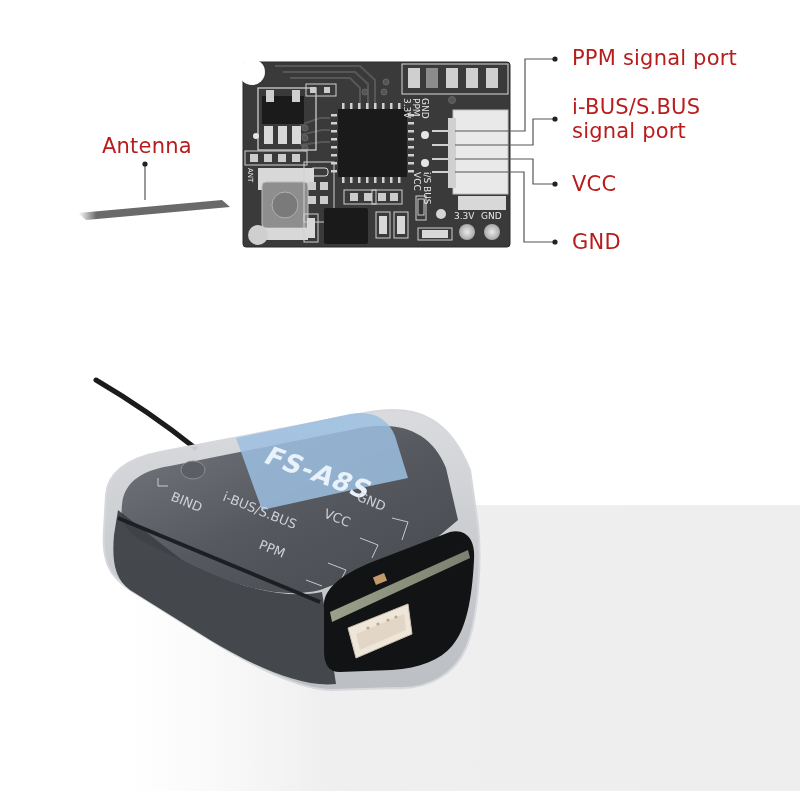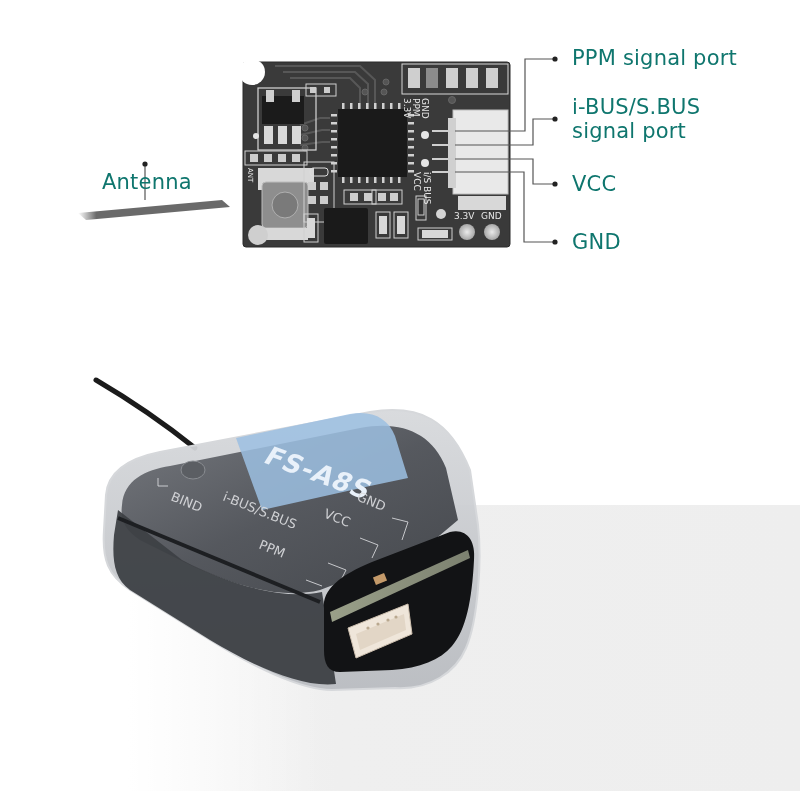--- a/index.html
+++ b/index.html
@@ -5,21 +5,21 @@
     html, body { margin: 0; padding: 0; }
     body {
       width: 800px; height: 800px; position: relative; overflow: hidden;
       background: #ffffff;
       font-family: "DejaVu Sans", "Liberation Sans", sans-serif;
       color: #1e1e1e;
     }
 
     
     .callout-label {
-      position: absolute; font-size: 21px; line-height: 24px; color: #0f766e;
+      position: absolute; font-size: 21px; line-height: 24px; color: #b91c1c;
       letter-spacing: 0.2px; white-space: nowrap;
     }
     .callout-label.two-line { white-space: pre-line; }
 
     #diagram-svg { position: absolute; left: 0; top: 0; width: 800px; height: 300px; }
 
     
     .backdrop {
       position: absolute; left: 90px; top: 505px; width: 710px; height: 286px;
       background: linear-gradient(90deg, #f6f6f6 0%, #efefef 35%, #eeeeee 100%);
@@ -209,21 +209,21 @@
       <path d="M455,172 L524,172 L524,242 L555,242"></path>
     </g>
     <g fill="#222">
       <circle cx="555" cy="59" r="2.6"></circle>
       <circle cx="555" cy="119" r="2.6"></circle>
       <circle cx="555" cy="184" r="2.6"></circle>
       <circle cx="555" cy="242" r="2.6"></circle>
     </g>
   </svg>
 
-  <div class="callout-label" style="left:102px; top:134px;margin-top:36px;">Antenna</div>
+  <div class="callout-label" style="left:102px; top:134px;">Antenna</div>
   <div class="callout-label" style="left:572px; top:46px;">PPM signal port</div>
   <div class="callout-label two-line" style="left:572px; top:95px;">i-BUS/S.BUS
 signal port</div>
   <div class="callout-label" style="left:572px; top:172px;">VCC</div>
   <div class="callout-label" style="left:572px; top:230px;">GND</div>
 </div>
 
 <div class="backdrop"></div>
 <div class="backdrop-fade"></div>
 

